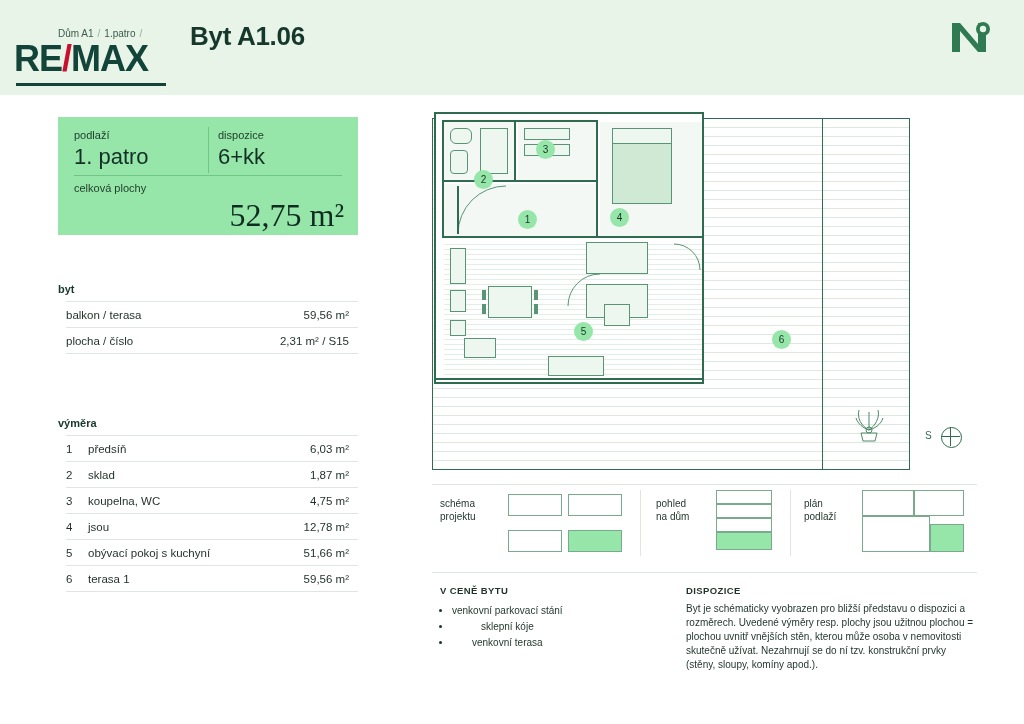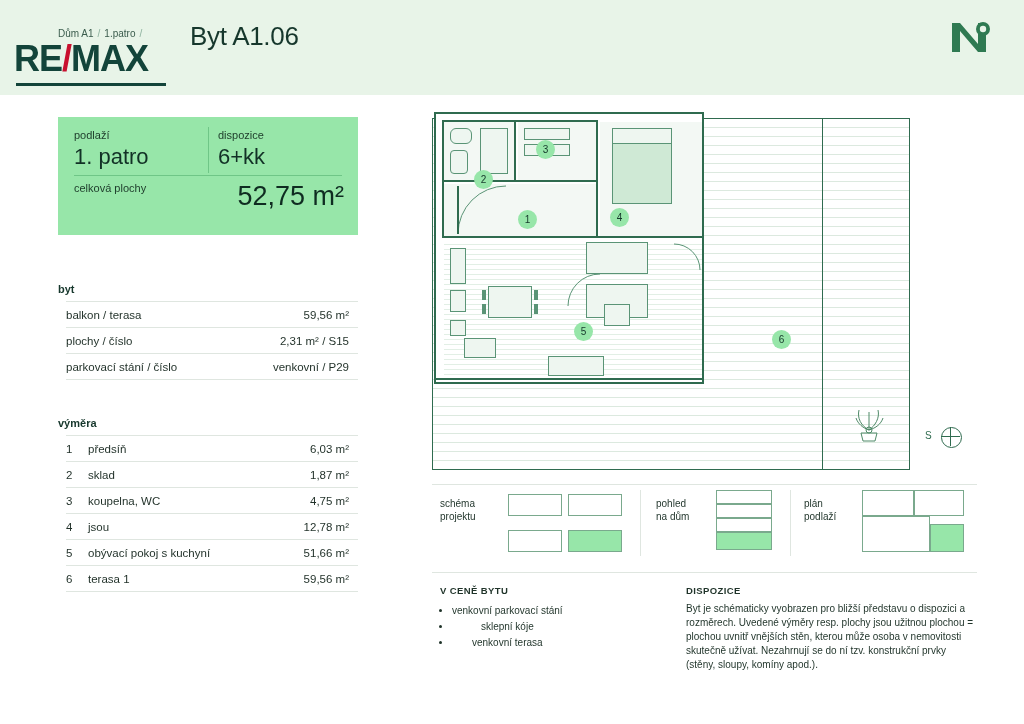--- a/index.html
+++ b/index.html
@@ -32,21 +32,21 @@
   .logo-underline{
     position:absolute;left:16px;top:83px;width:150px;height:3px;background:#13443a;
   }
   .breadcrumb{
     position:absolute;left:58px;top:28px;
     font-size:10px;color:#3b5c4d;
   }
   .breadcrumb span.sep{color:#8fb39f;margin:0 4px;}
   .unit-title{
     position:absolute;left:190px;top:21px;
-    font-size:26px;font-weight:normal;color:#16372c;
+    font-size:26px;font-weight:bold;color:#16372c;
     letter-spacing:-0.3px;
   }
   .brand-mark{
     position:absolute;right:30px;top:20px;width:44px;height:34px;
   }
   
   .summary-box{
     position:absolute;left:58px;top:117px;width:300px;height:118px;
     background:#97e6a9;
   }
@@ -61,21 +61,21 @@
   .sb-l2{left:160px;top:12px;}
   .sb-v2{left:160px;top:27px;}
   .sb-divider{
     position:absolute;left:16px;top:58px;width:268px;height:1px;background:#6fc687;
   }
   .sb-vdiv{
     position:absolute;left:150px;top:10px;width:1px;height:46px;background:#6fc687;
   }
   .sb-l3{left:16px;top:65px;}
   .sb-v3{
-    position:absolute;right:14px;top:64px;font-size:27px;color:#0f2c21;
+    position:absolute;right:14px;top:80px;font-size:32px;color:#0f2c21;font-family:Liberation Serif, serif;
   }
 
   .section-head{
     position:absolute;font-size:11px;font-weight:bold;color:#16372c;
   }
   .tbl{
     position:absolute;left:58px;width:300px;
     font-size:11.5px;color:#1f2f27;
   }
   .row{
@@ -199,26 +199,22 @@
     <div class="sb-v3">52,75 m²</div>
   </div>
 
   <div class="section-head" style="left:58px;top:283px;">byt</div>
   <div class="tbl" style="top:301px;">
     <div class="row first">
       <span class="k">balkon / terasa</span>
       <span class="v">59,56 m²</span>
     </div>
     <div class="row">
-      <span class="k">plochy / číslo</span>
+      <span class="k">plocha / číslo</span>
       <span class="v">2,31 m² / S15</span>
-    </div>
-    <div class="row">
-      <span class="k">parkovací stání / číslo</span>
-      <span class="v">venkovní / P29</span>
     </div>
   </div>
 
   <div class="section-head" style="left:58px;top:417px;">výměra</div>
   <div class="tbl" style="top:435px;">
     <div class="row first">
       <span class="num">1</span>
       <span class="k2">předsíň</span>
       <span class="v">6,03 m²</span>
     </div>

